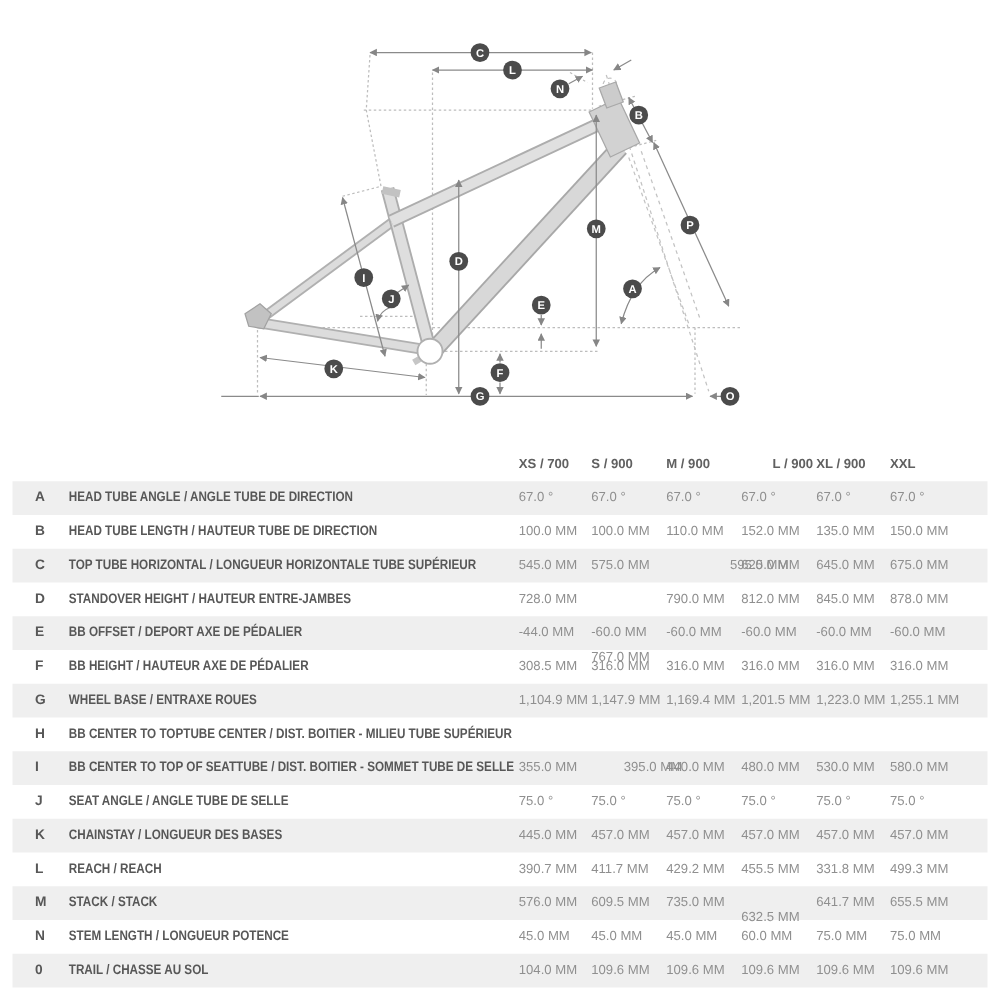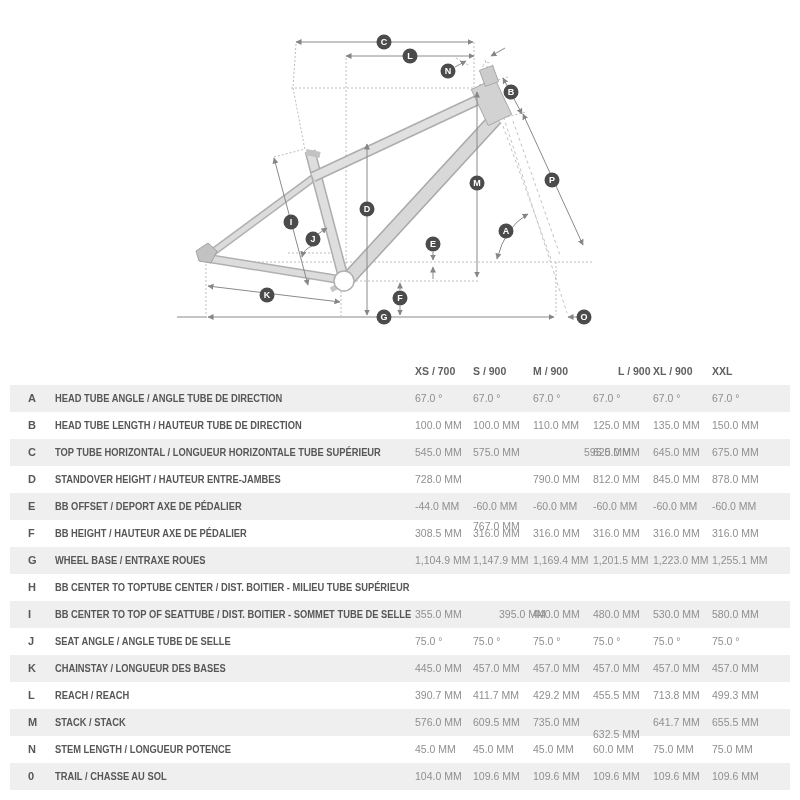--- a/index.html
+++ b/index.html
@@ -187,21 +187,21 @@
           <span class="cell value" style="left: 583px;">67.0 °</span>
           <span class="cell value" style="left: 643px;">67.0 °</span>
           <span class="cell value" style="left: 702px;">67.0 °</span>
         </div>
         <div class="trow">
           <span class="cell letter" style="left: 18px;">B</span>
           <span class="cell label" style="left: 45px;">HEAD TUBE LENGTH / HAUTEUR TUBE DE DIRECTION</span>
           <span class="cell value" style="left: 405px;">100.0 MM</span>
           <span class="cell value" style="left: 463px;">100.0 MM</span>
           <span class="cell value" style="left: 523px;">110.0 MM</span>
-          <span class="cell value" style="left: 583px;">125.0 MM</span>
+          <span class="cell value" style="left: 583px;">152.0 MM</span>
           <span class="cell value" style="left: 643px;">135.0 MM</span>
           <span class="cell value" style="left: 702px;">150.0 MM</span>
         </div>
         <div class="trow shaded">
           <span class="cell letter" style="left: 18px;">C</span>
           <span class="cell label" style="left: 45px;">TOP TUBE HORIZONTAL / LONGUEUR HORIZONTALE TUBE SUPÉRIEUR</span>
           <span class="cell value" style="left: 405px;">545.0 MM</span>
           <span class="cell value" style="left: 463px;">575.0 MM</span>
           <span class="cell value" style="left: 550px; margin-left: 24px;">595.0 MM</span>
           <span class="cell value" style="left: 583px;">625.0 MM</span>
@@ -288,21 +288,21 @@
           <span class="cell value" style="left: 643px;">457.0 MM</span>
           <span class="cell value" style="left: 702px;">457.0 MM</span>
         </div>
         <div class="trow">
           <span class="cell letter" style="left: 18px;">L</span>
           <span class="cell label" style="left: 45px;">REACH / REACH</span>
           <span class="cell value" style="left: 405px;">390.7 MM</span>
           <span class="cell value" style="left: 463px;">411.7 MM</span>
           <span class="cell value" style="left: 523px;">429.2 MM</span>
           <span class="cell value" style="left: 583px;">455.5 MM</span>
-          <span class="cell value" style="left: 643px;">713.8 MM</span>
+          <span class="cell value" style="left: 643px;">331.8 MM</span>
           <span class="cell value" style="left: 702px;">499.3 MM</span>
         </div>
         <div class="trow shaded">
           <span class="cell letter" style="left: 18px;">M</span>
           <span class="cell label" style="left: 45px;">STACK / STACK</span>
           <span class="cell value" style="left: 405px;">576.0 MM</span>
           <span class="cell value" style="left: 463px;">609.5 MM</span>
           <span class="cell value" style="left: 523px;">735.0 MM</span>
           <span class="cell value" style="left: 583px; margin-top: 12px;">632.5 MM</span>
           <span class="cell value" style="left: 643px;">641.7 MM</span>

